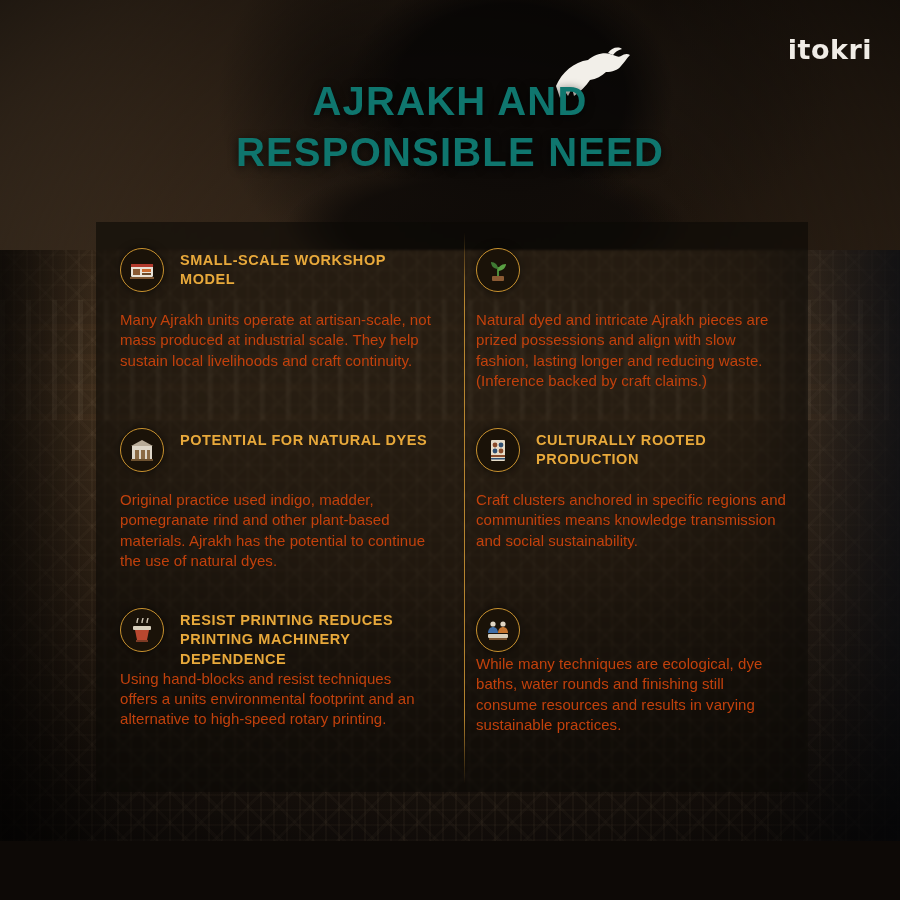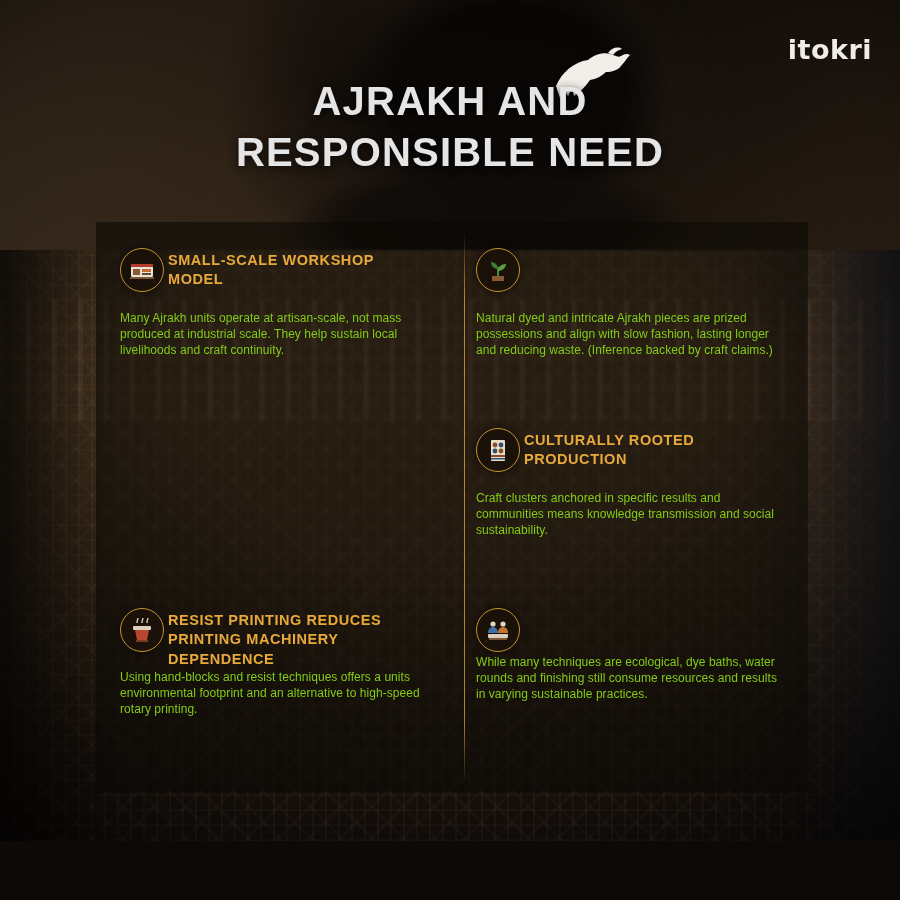--- a/index.html
+++ b/index.html
@@ -91,21 +91,21 @@
     letter-spacing: 0.5px;
     font-family: "DejaVu Sans", sans-serif;
   }
 
   .title-wrap {
     position: absolute;
     left: 0; right: 0; top: 76px;
     text-align: center;
   }
   .title-line {
-    color: #e5e5e5;
+    color: #0f766e;
     font-size: 40px;
     font-weight: 800;
     letter-spacing: 1.2px;
     line-height: 1.28;
     text-shadow: 0 2px 10px rgba(0,0,0,0.7);
     font-family: "Liberation Sans", sans-serif;
   }
   .goat-icon {
     position: absolute;
     left: 548px; top: 46px;
@@ -138,21 +138,21 @@
   .cell {
     position: relative;
     padding: 0 22px 0 24px;
     box-sizing: border-box;
   }
   .cell.right { padding-left: 22px; }
 
   .cell-head {
     display: flex;
     align-items: flex-start;
-    gap: 4px;
+    gap: 16px;
     min-height: 46px;
   }
   .badge {
     flex: 0 0 auto;
     width: 42px; height: 42px;
     border-radius: 50%;
     border: 1.5px solid #c9922f;
     background: #1a1208;
     display: flex;
     align-items: center;
@@ -165,22 +165,22 @@
     color: #e8a93b;
     font-size: 14.5px;
     font-weight: 800;
     letter-spacing: 0.55px;
     line-height: 1.33;
     text-transform: uppercase;
     padding-top: 3px;
   }
   .cell-body {
     margin-top: 16px;
-    color: #84cc16;
-    font-size: 12px;
+    color: #c2410c;
+    font-size: 15px;
     line-height: 1.35;
     letter-spacing: 0.05px;
   }
   .cell.row3 .cell-body { margin-top: 0; }
 </style>
 </head>
 <body>
 
 <div class="canvas">
 
@@ -237,38 +237,52 @@
             <path d="M15 14 C10 14 8 10 8 7 C12 7 15 10 15 14 Z" fill="#3f7a33"></path>
             <path d="M15 16 C20 16 23 12 23 9 C18 9 15 12 15 16 Z" fill="#5aa043"></path>
             <rect x="9" y="21" width="12" height="5" rx="1" fill="#8b5a33"></rect>
           </svg>
         </div>
       </div>
       <div class="cell-body">Natural dyed and intricate Ajrakh pieces are prized possessions and align with slow fashion, lasting longer and reducing waste. (Inference backed by craft claims.)</div>
     </div>
 
     <div class="cell left row2">
+      <div class="cell-head">
+        <div class="badge">
+          <svg width="30" height="30" viewBox="0 0 30 30">
+            <rect x="5" y="11" width="20" height="13" fill="#ded6c8"></rect>
+            <path d="M4 11 L15 5 L26 11 Z" fill="#b8ab98"></path>
+            <rect x="8" y="15" width="4" height="9" fill="#8a6a44"></rect>
+            <rect x="14" y="15" width="4" height="9" fill="#8a6a44"></rect>
+            <rect x="20" y="15" width="3" height="9" fill="#8a6a44"></rect>
+            <rect x="4" y="24" width="22" height="2" fill="#6d512f"></rect>
+          </svg>
+        </div>
+        <div class="cell-title">POTENTIAL FOR NATURAL DYES</div>
+      </div>
+      <div class="cell-body">Original practice used indigo, madder, pomegranate rind and other plant-based materials. Ajrakh has the potential to continue the use of natural dyes.</div>
     </div>
 
     <div class="cell right row2">
       <div class="cell-head">
         <div class="badge">
           <svg width="30" height="30" viewBox="0 0 30 30">
             <rect x="8" y="5" width="14" height="21" rx="1" fill="#e6dcc8"></rect>
             <circle cx="12" cy="10" r="2.4" fill="#8a4b2a"></circle>
             <circle cx="18" cy="10" r="2.4" fill="#2f4f72"></circle>
             <circle cx="12" cy="16" r="2.4" fill="#2f4f72"></circle>
             <circle cx="18" cy="16" r="2.4" fill="#8a4b2a"></circle>
             <rect x="8" y="20" width="14" height="2" fill="#8a4b2a"></rect>
             <rect x="8" y="23" width="14" height="1.5" fill="#2f4f72"></rect>
           </svg>
         </div>
         <div class="cell-title">CULTURALLY ROOTED PRODUCTION</div>
       </div>
-      <div class="cell-body">Craft clusters anchored in specific results and communities means knowledge transmission and social sustainability.</div>
+      <div class="cell-body">Craft clusters anchored in specific regions and communities means knowledge transmission and social sustainability.</div>
     </div>
 
     <div class="cell left row3">
       <div class="cell-head">
         <div class="badge">
           <svg width="30" height="30" viewBox="0 0 30 30">
             <path d="M10 8 C10 5 11 4 11 3" stroke="#cfc5b4" stroke-width="1.4" fill="none"></path>
             <path d="M15 8 C15 5 16 4 16 3" stroke="#cfc5b4" stroke-width="1.4" fill="none"></path>
             <path d="M20 8 C20 5 21 4 21 3" stroke="#cfc5b4" stroke-width="1.4" fill="none"></path>
             <rect x="6" y="11" width="18" height="4" rx="1" fill="#d9cfbc"></rect>

